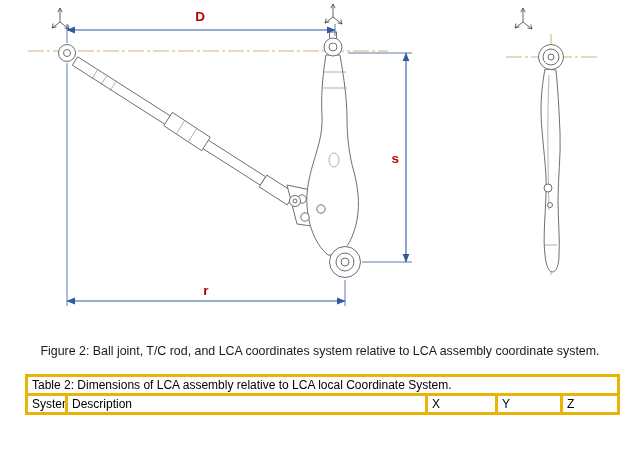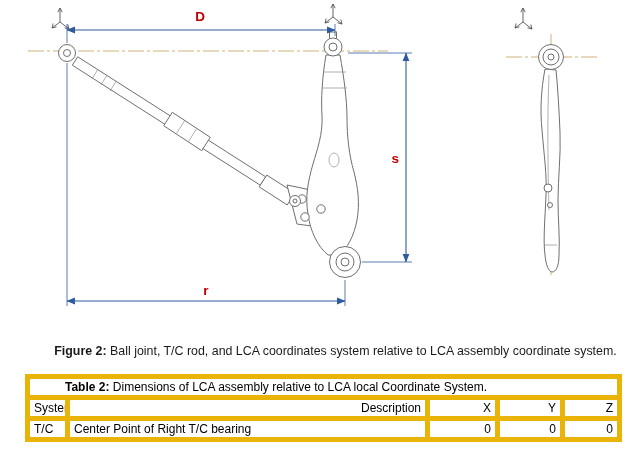--- a/index.html
+++ b/index.html
@@ -27,37 +27,37 @@
   .ax{stroke:#555;stroke-width:0.9;fill:none;}
   .dimlabel{
     fill:var(--dimlabel);
     font-family:"Liberation Sans",sans-serif;
     font-weight:bold;font-size:13.5px;
   }
 
   .caption{
     text-align:center;font-size:12.4px;margin-top:6px;color:#1a1a1a;
   }
-  .b{font-weight:bold;margin-left:31px;}
+  .b{font-weight:normal;}
 
   table.dims{
     border-collapse:collapse;
     margin:16px 0 0 25px;
     width:592px;
     font-size:12px;
     table-layout:fixed;
   }
   table.dims td{
-    border:5px solid #eab308;
+    border:3px solid #eab308;
     padding:1px 4px;
     height:14px;
     overflow:hidden;
     white-space:nowrap;
   }
-  td.c{text-align:right;}
+  td.c{text-align:left;}
   col.w-point{width:40px;}
   col.w-desc{width:360px;}
   col.w-x{width:70px;}
   col.w-y{width:65px;}
   col.w-z{width:57px;}
 </style>
 </head>
 <body>
 
 <div class="page">
@@ -178,23 +178,16 @@
           <span class="b">Table 2:</span><span> Dimensions of LCA assembly relative to LCA local Coordinate System.</span>
         </td>
       </tr>
       <tr>
         <td>System</td>
         <td class="c">Description</td>
         <td class="c">X</td>
         <td class="c">Y</td>
         <td class="c">Z</td>
       </tr>
-      <tr>
-        <td>T/C</td>
-        <td>Center Point of Right T/C bearing</td>
-        <td class="c">0</td>
-        <td class="c">0</td>
-        <td class="c">0</td>
-      </tr>
     </tbody>
   </table>
 
 </div>
 
 </body></html>

